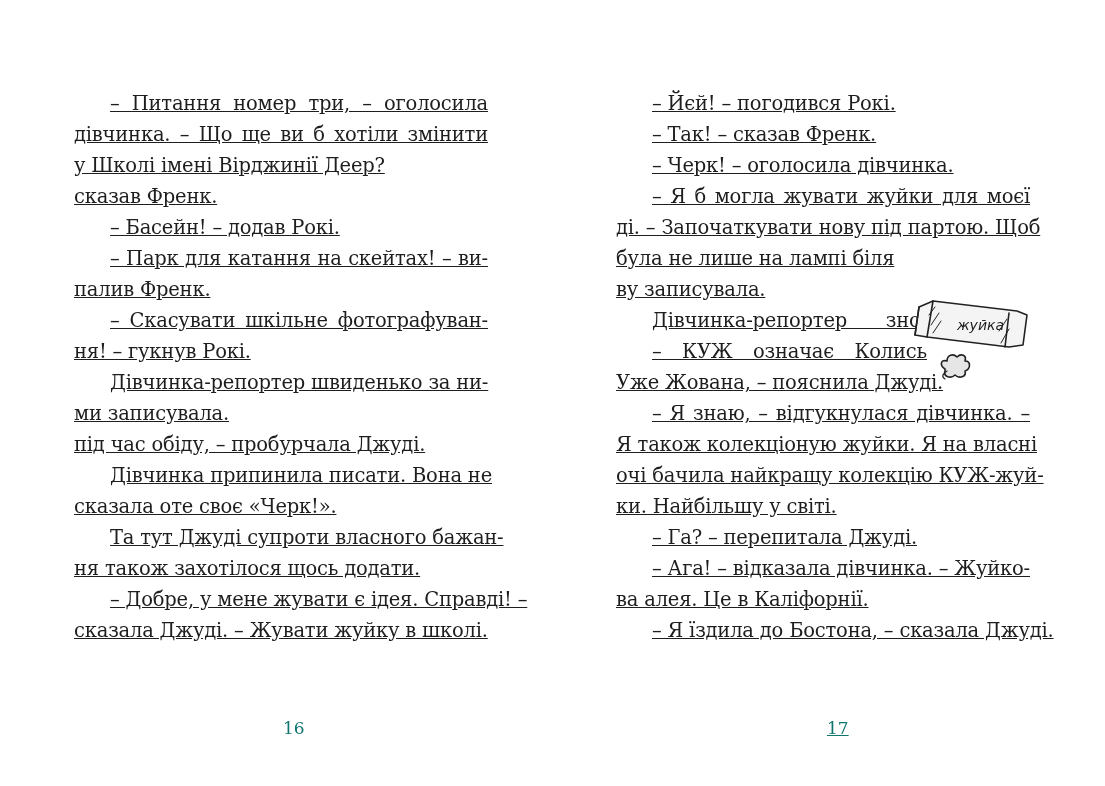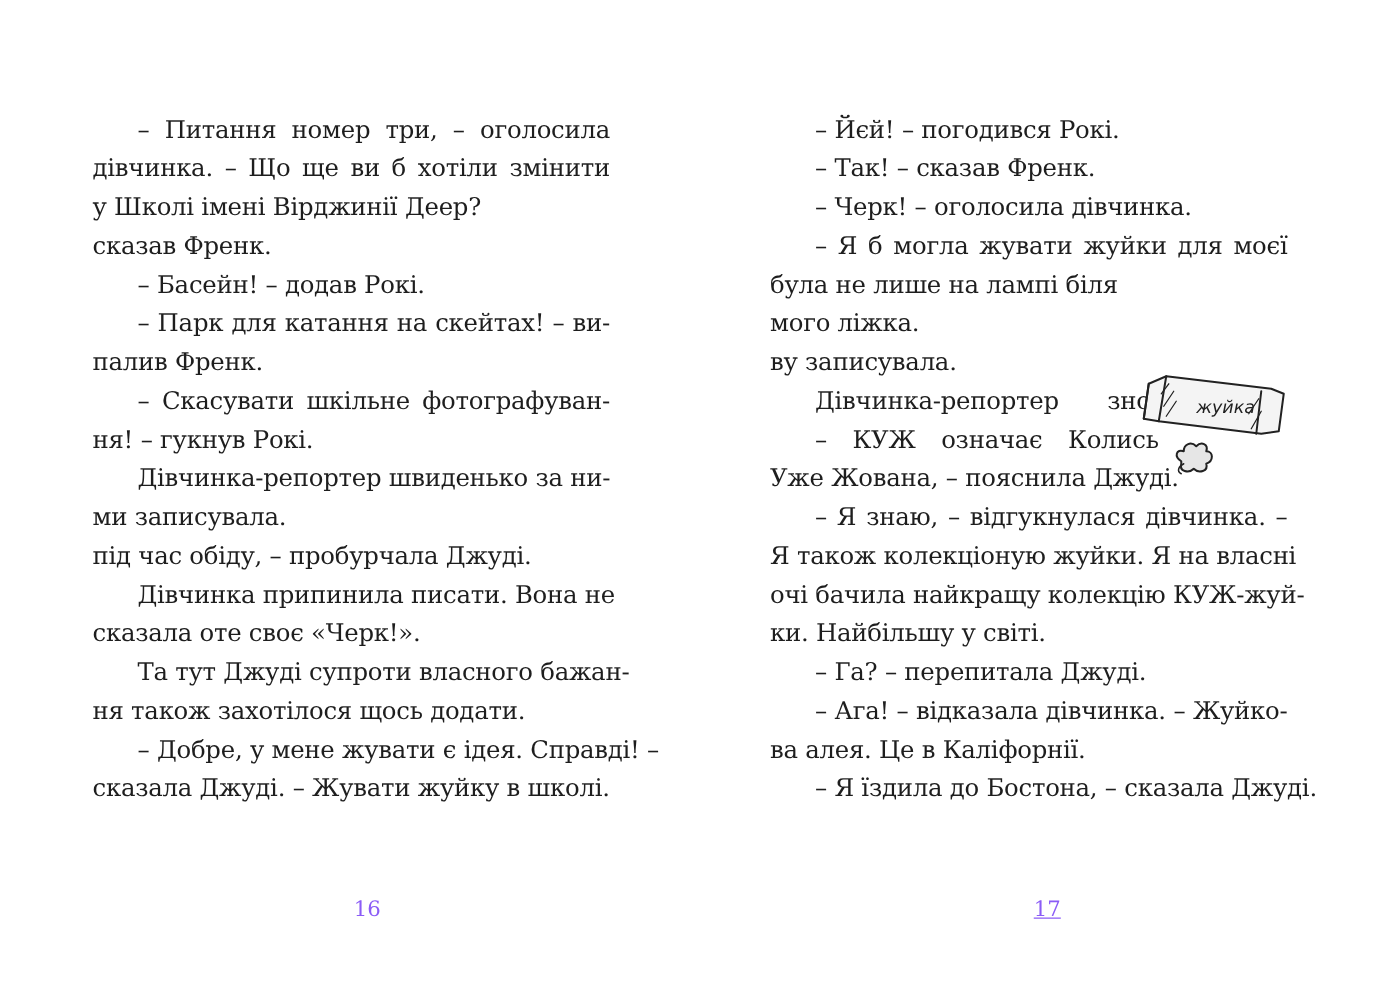--- a/index.html
+++ b/index.html
@@ -12,20 +12,21 @@
     height: 786px;
     position: relative;
     overflow: hidden;
     font-family: "DejaVu Serif", "Liberation Serif", serif;
     color: #1e1e1e;
   }
   .page {
     position: absolute;
     top: 88px;
     width: 414px;
+    text-decoration: underline;
   }
   .page.left { left: 74px; }
   .page.right { left: 616px; }
   .line {
     display: block;
     height: 31px;
     line-height: 31px;
     font-size: 19.5px;
     white-space: nowrap;
     text-align: justify;
@@ -34,21 +35,21 @@
   }
   .line.indent { padding-left: 36px; }
   .line.last { text-align-last: left; }
   .line.short { width: 275px; }
   .page-number {
     position: absolute;
     top: 716px;
     font-size: 17px;
     line-height: 24px;
     font-family: "DejaVu Serif", "Liberation Serif", serif;
-    color: #8b5cf6;
+    color: #0f766e;
   }
   .page-number.left { left: 283px; }
   .page-number.right { left: 827px; text-decoration: underline; }
   .illustration {
     position: absolute;
     left: 905px;
     top: 285px;
     width: 135px;
     height: 105px;
   }
@@ -74,22 +75,22 @@
     <span class="line indent">Та тут Джуді супроти власного бажан-</span>
     <span class="line last">ня також захотілося щось додати.</span>
     <span class="line indent">– Добре, у мене жувати є ідея. Справді! –</span>
     <span class="line last">сказала Джуді. – Жувати жуйку в школі.</span>
   </div>
 <div class="page right" id="right-page">
     <span class="line indent last">– Йєй! – погодився Рокі.</span>
     <span class="line indent last">– Так! – сказав Френк.</span>
     <span class="line indent last">– Черк! – оголосила дівчинка.</span>
     <span class="line indent">– Я б могла жувати жуйки для моєї</span>
+    <span class="line">ді. – Започаткувати нову під партою. Щоб</span>
     <span class="line short">була не лише на лампі біля</span>
-    <span class="line last short">мого ліжка.</span>
     <span class="line last short">ву записувала.</span>
     <span class="line indent short">Дівчинка-репортер зно-</span>
     <span class="line indent short">– КУЖ означає Колись</span>
     <span class="line last">Уже Жована, – пояснила Джуді.</span>
     <span class="line indent">– Я знаю, – відгукнулася дівчинка. –</span>
     <span class="line">Я також колекціоную жуйки. Я на власні</span>
     <span class="line">очі бачила найкращу колекцію КУЖ-жуй-</span>
     <span class="line last">ки. Найбільшу у світі.</span>
     <span class="line indent last">– Га? – перепитала Джуді.</span>
     <span class="line indent">– Ага! – відказала дівчинка. – Жуйко-</span>

